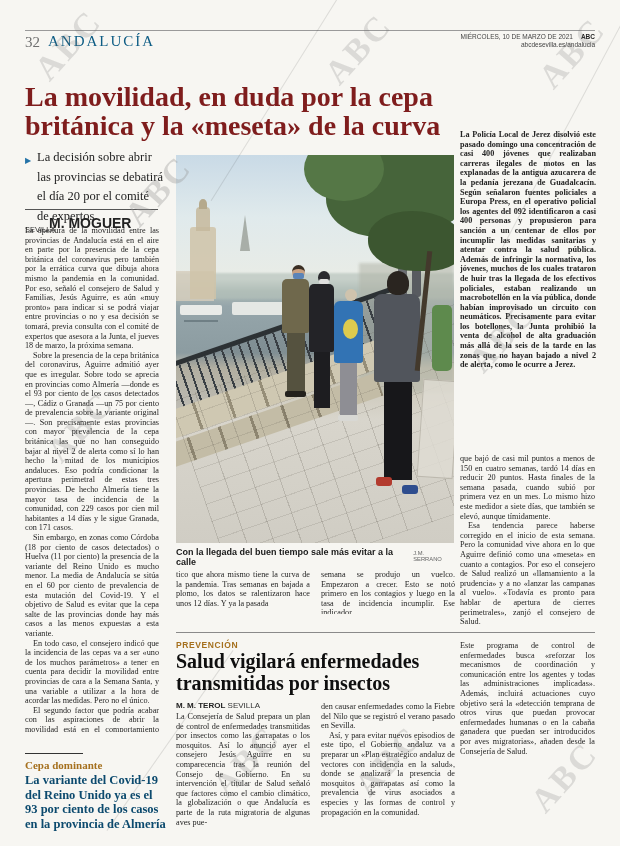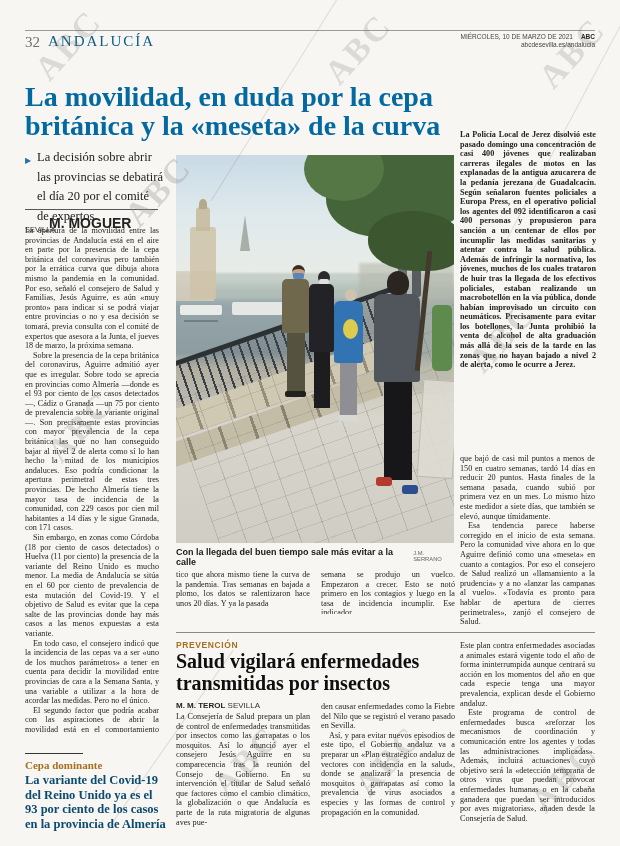--- a/index.html
+++ b/index.html
@@ -8,21 +8,21 @@
 
   
   .top-rule{position:absolute;left:25px;top:30px;width:570px;height:0;border-top:1.5px solid #9a9a9a;}
   .pagenum{position:absolute;left:25px;top:34px;font-size:15px;color:#6f6f6f;}
   .section{position:absolute;left:48px;top:33px;font-size:15px;letter-spacing:2px;color:#0d5c84;}
   .hdr-right{position:absolute;right:25px;top:33px;text-align:right;font-family:"Liberation Sans",sans-serif;
              font-size:6.5px;line-height:8px;color:#444;}
   .hdr-right .brand{font-weight:bold;margin-left:8px;color:#222;}
 
   
-  .headline{position:absolute;left:25px;top:82px;width:435px;font-weight:bold;font-size:28px;line-height:29px;color:#0369a1;}
+  .headline{position:absolute;left:25px;top:82px;width:435px;font-weight:bold;font-size:28px;line-height:29px;color:#7f1d1d;}
   .deck{position:absolute;left:25px;top:148px;width:138px;font-size:12.5px;line-height:19.5px;color:#222;padding-left:12px;box-sizing:border-box;}
   .deck .arr{position:absolute;left:0;top:3px;font-size:8px;color:#2473a8;}
   .byline-rule{position:absolute;left:25px;top:209px;width:133px;border-top:1px solid #555;}
   .byline{position:absolute;left:25px;top:215px;font-family:"Liberation Sans",sans-serif;font-size:14px;font-weight:bold;color:#222;padding-left:24px;}
   .dateline{position:absolute;left:25px;top:225px;font-family:"Liberation Sans",sans-serif;font-size:7.5px;color:#333;}
 
   
   .bodycol{position:absolute;font-size:8.2px;line-height:9.6px;text-align:justify;color:#1f1f1f;overflow:hidden;}
   .bodycol p{margin:0;}
   .bodycol p + p{text-indent:8px;}
@@ -192,21 +192,21 @@
     <div class="ph-canopy2"></div>
     <div class="ph-canopy3"></div>
     <div class="ph-trunk"></div>
   </div>
   <div class="caption">
     <span class="cap">Con la llegada del buen tiempo sale más evitar a la calle</span>
     <span class="credit">J.M. SERRANO</span>
   </div>
 
   <div class="bodycol col2">
-    <p>tico que ahora mismo tiene la curva de la pandemia. Tras semanas en bajada a plomo, los datos se ralentizaron hace unos 20 días. Y ya la pasada</p>
+    <p>tico que ahora mismo tiene la curva de la pandemia. Tras semanas en bajada a plomo, los datos se ralentizaron hace unos 12 días. Y ya la pasada</p>
   </div>
   <div class="bodycol col3">
     <p>semana se produjo un vuelco. Empezaron a crecer. Esto se notó primero en los contagios y luego en la tasa de incidencia incumplir. Ese indicador,</p>
   </div>
   <div class="bodycol col4m">
     <p>que bajó de casi mil puntos a menos de 150 en cuatro semanas, tardó 14 días en reducir 20 puntos. Hasta finales de la semana pasada, cuando subió por primera vez en un mes. Lo mismo hizo este medidor a siete días, que también se elevó, aunque tímidamente.</p>
     <p>Esa tendencia parece haberse corregido en el inicio de esta semana. Pero la comunidad vive ahora en lo que Aguirre definió como una «meseta» en cuanto a contagios. Por eso el consejero de Salud realizó un «llamamiento a la prudencia» y a no «lanzar las campanas al vuelo». «Todavía es pronto para hablar de apertura de cierres perimetrales», zanjó el consejero de Salud.</p>
   </div>
 
   <div class="sb-body">La Policía Local de Jerez disolvió este pasado domingo una concentración de casi 400 jóvenes que realizaban carreras ilegales de motos en las explanadas de la antigua azucarera de la pedanía jerezana de Guadalcacín. Según señalaron fuentes policiales a Europa Press, en el operativo policial los agentes del 092 identificaron a casi 400 personas y propusieron para sanción a un centenar de ellos por incumplir las medidas sanitarias y atentar contra la salud pública. Además de infringir la normativa, los jóvenes, muchos de los cuales trataron de huir tras la llegada de los efectivos policiales, estaban realizando un macrobotellón en la vía pública, donde habían improvisado un circuito con neumáticos. Precisamente para evitar los botellones, la Junta prohibió la venta de alcohol de alta graduación más allá de la seis de la tarde en las zonas que no hayan bajado a nivel 2 de alerta, como le ocurre a Jerez.</div>
@@ -219,21 +219,20 @@
     <span>SEVILLA</span>
   </div>
   <div class="bodycol colA">
     <p>La Consejería de Salud prepara un plan de control de enfermedades transmitidas por insectos como las garrapatas o los mosquitos. Así lo anunció ayer el consejero Jesús Aguirre en su comparecencia tras la reunión del Consejo de Gobierno. En su intervención el titular de Salud señaló que factores como el cambio climático, la globalización o que Andalucía es parte de la ruta migratoria de algunas aves pue-</p>
   </div>
   <div class="bodycol colB">
     <p>den causar enfermedades como la Fiebre del Nilo que se registró el verano pasado en Sevilla.</p>
     <p>Así, y para evitar nuevos episodios de este tipo, el Gobierno andaluz va a preparar un «Plan estratégico andaluz de vectores con incidencia en la salud», donde se analizará la presencia de mosquitos o garrapatas así como la prevalencia de virus asociados a especies y las formas de control y propagación en la comunidad.</p>
   </div>
   <div class="bodycol colC">
-    <p>Este plan contra enfermedades asociadas a animales estará vigente todo el año de forma ininterrumpida aunque centrará su acción en los momentos del año en que cada especie tenga una mayor prevalencia, explican desde el Gobierno andaluz.</p>
     <p>Este programa de control de enfermedades busca «reforzar los mecanismos de coordinación y comunicación entre los agentes y todas las administraciones implicadas». Además, incluirá actuaciones cuyo objetivo será la «detección temprana de otros virus que puedan provocar enfermedades humanas o en la cabaña ganadera que puedan ser introducidos por aves migratorias», añaden desde la Consejería de Salud.</p>
   </div>
 
   <div class="wm" style="left:28px;top:26px;">ABC</div>
   <div class="wm" style="left:318px;top:30px;">ABC</div>
   <div class="wm" style="left:532px;top:34px;">ABC</div>
   <div class="wm" style="left:118px;top:172px;color:rgba(150,150,150,.35);">ABC</div>
   <div class="wm" style="left:40px;top:408px;">ABC</div>
   <div class="wm" style="left:462px;top:318px;color:rgba(150,150,150,.30);">ABC</div>
   <div class="wm" style="left:206px;top:742px;">ABC</div>

